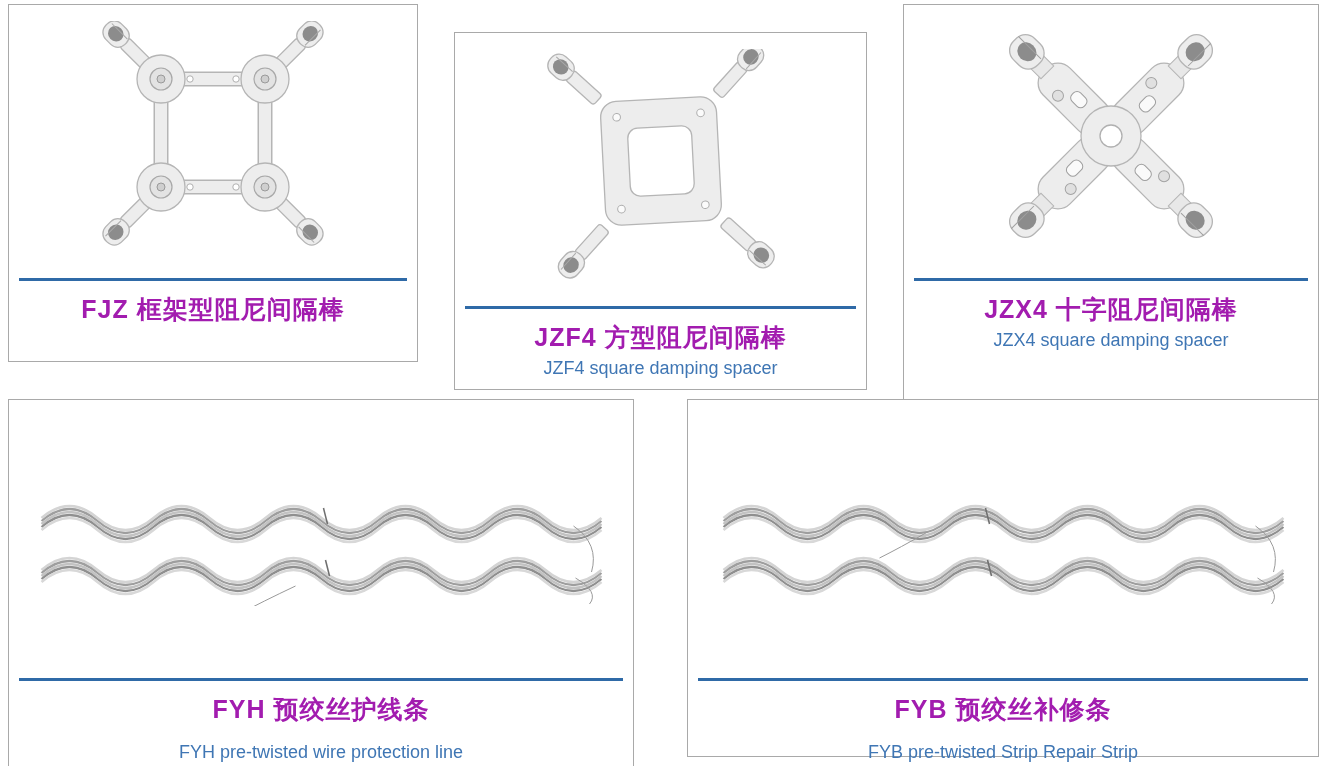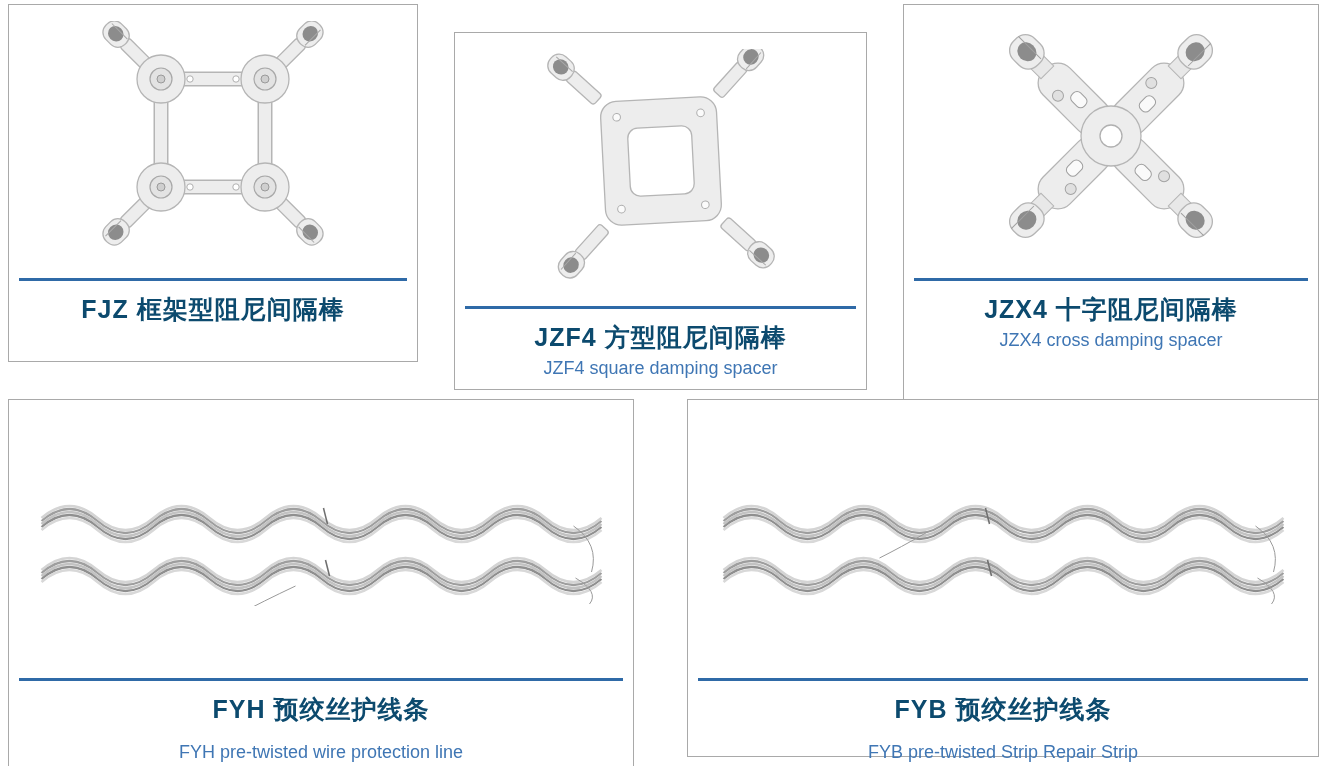--- a/index.html
+++ b/index.html
@@ -20,21 +20,21 @@
   .product-figure { position:absolute; left:50%; transform:translateX(-50%); }
   .top-row .product-figure { top:16px; }
   .bottom-row .product-figure { top:98px; }
 
   .divider { position:absolute; left:10px; right:10px; height:3px; background:#2f6aa7; }
   .top-row .divider { top:273px; }
   .bottom-row .divider { top:278px; }
 
   .title-cn {
     position:absolute; left:0; right:0; text-align:center;
-    color:#0c4a6e; font-size:25px; font-weight:bold; letter-spacing:1px;
+    color:#a21caf; font-size:25px; font-weight:bold; letter-spacing:1px;
     white-space:nowrap;
   }
   .top-row .title-cn { top:288px; }
   .bottom-row .title-cn { top:293px; }
 
   .title-en {
     position:absolute; left:0; right:0; text-align:center;
     color:#3f76b4; font-size:18px; white-space:nowrap;
   }
   .top-row .title-en { top:325px; }
@@ -118,21 +118,21 @@
         <use href="#x-arm" transform="rotate(315)"></use>
         <use href="#x-arm" transform="rotate(45)"></use>
         <use href="#x-arm" transform="rotate(135)"></use>
         <use href="#x-arm" transform="rotate(225)"></use>
         <circle r="30" class="metal"></circle>
         <circle r="11" fill="#ffffff" stroke="#b0b0b0" stroke-width="1.3"></circle>
       </g>
     </svg>
     <div class="divider"></div>
     <div class="title-cn">JZX4 十字阻尼间隔棒</div>
-    <div class="title-en">JZX4 cross damping spacer</div>
+    <div class="title-en">JZX4 square damping spacer</div>
   </div>
 
   <div class="card bottom-row" id="card-fyh">
     <svg class="product-figure" width="575" height="108" viewBox="0 0 575 108">
       <defs>
         <path id="wave" fill="none" d="M 8 0 Q 36 -24 64 0 T 120 0 T 176 0 T 232 0 T 288 0 T 344 0 T 400 0 T 456 0 T 512 0 T 568 0"></path>
       </defs>
       <g>
         <use href="#wave" transform="translate(0,20)" stroke="#d4d4d4" stroke-width="2.6"></use>
         <use href="#wave" transform="translate(0,23)" stroke="#9e9e9e" stroke-width="2.2"></use>
@@ -174,17 +174,17 @@
         <use href="#wave" transform="translate(0,72)" stroke="#d4d4d4" stroke-width="2.6"></use>
         <use href="#wave" transform="translate(0,75)" stroke="#9e9e9e" stroke-width="2.2"></use>
         <use href="#wave" transform="translate(0,78)" stroke="#c2c2c2" stroke-width="2.4"></use>
         <use href="#wave" transform="translate(0,81)" stroke="#8f8f8f" stroke-width="2.2"></use>
         <use href="#wave" transform="translate(0,84)" stroke="#d8d8d8" stroke-width="2.6"></use>
         <line x1="272" y1="62" x2="276" y2="78" stroke="#6f6f6f" stroke-width="1.5"></line>
         <path d="M 542 80 q 24 14 14 26" fill="none" stroke="#9a9a9a" stroke-width="1"></path>
       </g>
     </svg>
     <div class="divider"></div>
-    <div class="title-cn">FYB 预绞丝护线条</div>
+    <div class="title-cn">FYB 预绞丝补修条</div>
     <div class="title-en">FYB pre-twisted Strip Repair Strip</div>
   </div>
 
 </div>
 
 </body></html>

